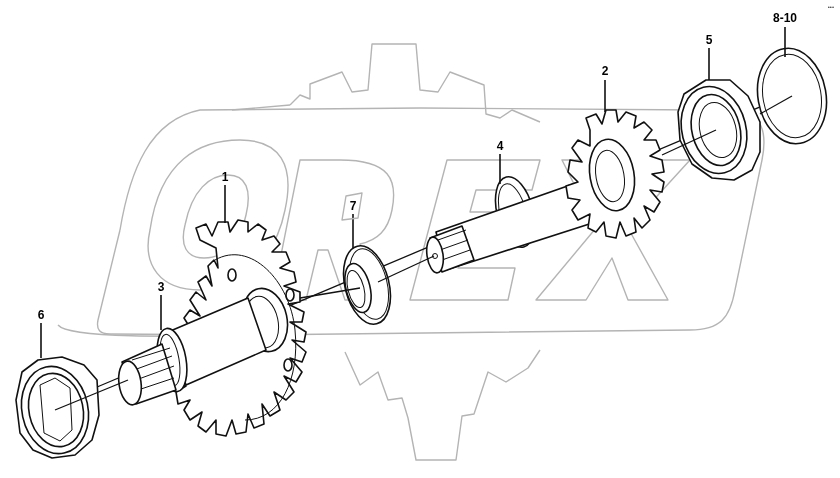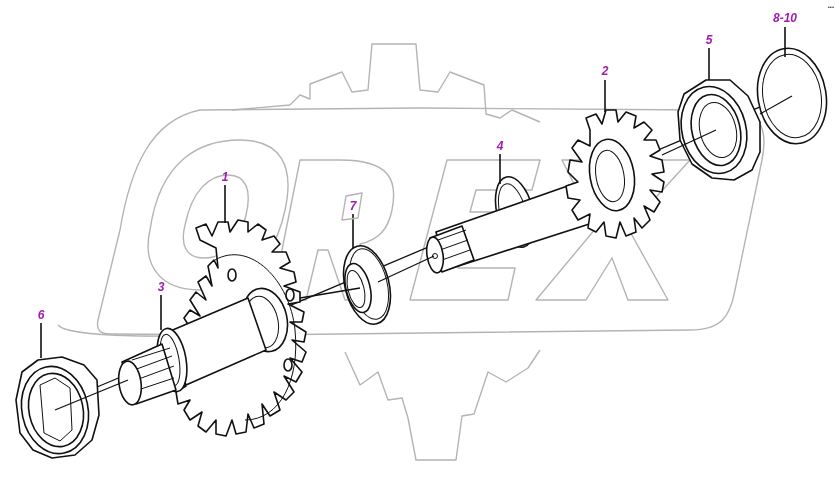--- a/index.html
+++ b/index.html
@@ -4,22 +4,22 @@
 <style>
   html, body { margin: 0; padding: 0; background: #ffffff; }
   body { width: 840px; height: 478px; overflow: hidden; position: relative;
          font-family: "Liberation Sans", "DejaVu Sans", sans-serif; }
   #diagram { position: absolute; left: 0; top: 0; width: 840px; height: 478px; }
   .wm { fill: none; stroke: #b4b4b4; stroke-width: 1.4; stroke-linejoin: round; }
   .part { fill: #ffffff; stroke: #111111; stroke-width: 1.6; stroke-linejoin: round; }
   .thin { fill: none; stroke: #111111; stroke-width: 1; }
   .axis { fill: none; stroke: #111111; stroke-width: 1.3; }
   .leader { stroke: #111111; stroke-width: 1.6; }
-  .callout { position: absolute; font-weight: bold; font-size: 12px; color: #a21caf;
-             transform: translateX(-50%); white-space: nowrap; cursor: pointer; font-style: italic; }
+  .callout { position: absolute; font-weight: bold; font-size: 12px; color: #000000;
+             transform: translateX(-50%); white-space: nowrap; cursor: pointer; }
   .corner-mark { position: absolute; right: 6px; top: 4px; font-size: 6px; color: #444; }
 </style>
 </head>
 <body>
 
 <svg id="diagram" viewBox="0 0 840 478" xmlns="http://www.w3.org/2000/svg">
 
   <g>
 
     <path class="wm" d="M290 105 L300 95 L310 99 L310 84 L342 72 L352 92 L368 90 L372 44 L416 44 L420 90 L438 92 L450 72 L484 85 L486 114 L500 118 L512 110 L540 122"></path>

